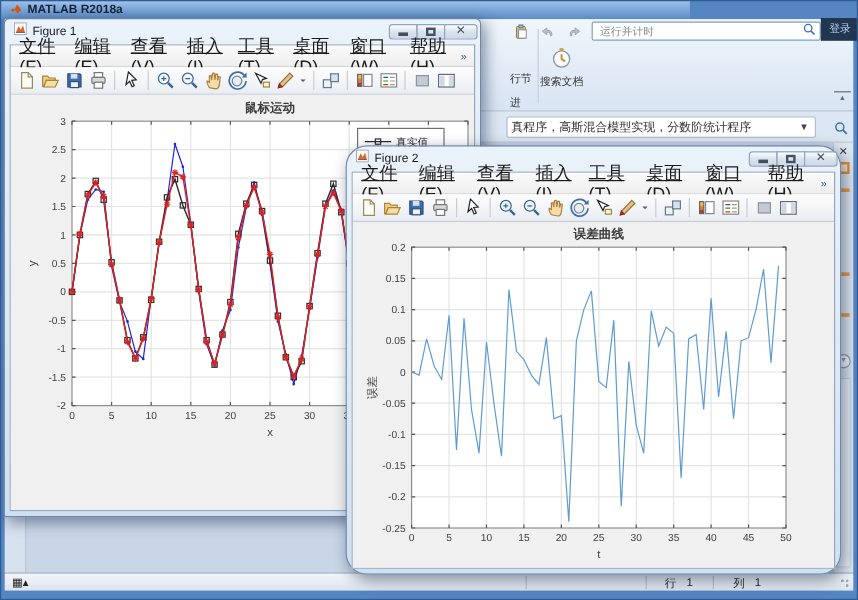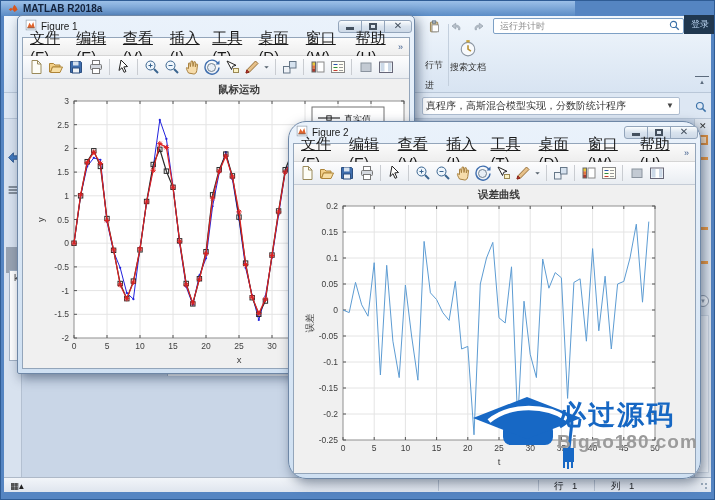--- a/index.html
+++ b/index.html
@@ -224,21 +224,21 @@
       <div class="vdiv" style="left:534px;"></div>
       <span class="seg" style="left:550px;">行</span>
       <span class="seg" style="left:568px;">1</span>
       <div class="vdiv" style="left:590px;"></div>
       <span class="seg" style="left:607px;">列</span>
       <span class="seg" style="left:625px;">1</span>
       <div class="grip"></div>
     </div>
   </div>
 
-  <div class="figwin" style="left:16px;top:14px;width:398px;height:359px;z-index:10;">
+  <div class="figwin" style="left:2px;top:14px;width:398px;height:416px;z-index:10;">
     <div class="tbar">
       <span class="figicon-slot"><svg width="12" height="12" viewBox="0 0 16 16">
             <rect x="1.5" y="1.5" width="13" height="13" fill="#fff" stroke="#9aa6b5"></rect>
             <path d="M3 12L6 5l2.5 4L11 4l2 8z" fill="#e0652f"></path>
             <path d="M3 12h10" stroke="#555"></path>
           </svg></span>
       <span class="ft">Figure 1</span>
       <div class="winbtns">
         <div class="winbtn">
             <div class="mingl"></div>
@@ -1020,27 +1020,14 @@
             <text class="ctick" x="44" y="24" text-anchor="end">0.2</text>
             <polyline points="49.0,125.0 55.2,127.6 61.5,97.4 67.7,119.8 74.0,131.2 80.2,77.7 86.4,190.0 92.7,80.3 98.9,156.2 105.2,192.6 111.4,100.0 117.6,151.0 123.9,195.2 130.1,56.4 136.4,107.8 142.6,114.6 148.8,127.6 155.1,135.4 161.3,96.4 167.6,164.0 173.8,161.4 180.0,249.8 186.3,99.0 192.5,73.0 198.8,57.4 205.0,132.8 211.2,138.0 217.5,81.8 223.7,236.8 230.0,116.2 236.2,169.2 242.4,192.6 248.7,74.0 254.9,103.2 261.2,87.6 267.4,92.8 273.6,213.4 279.9,97.4 286.1,93.8 292.4,156.2 298.6,63.6 304.8,145.8 311.1,91.2 317.3,164.0 323.6,99.0 329.8,96.4 336.0,73.0 342.3,39.2 348.5,117.2 354.8,36.6" fill="none" stroke="#5d9cd3" stroke-width="1"></polyline>
             <text class="ct" x="205" y="13" text-anchor="middle">误差曲线</text>
             <text class="cl" x="205" y="280" text-anchor="middle">t</text>
             <text class="cl" transform="translate(19,138) rotate(-90)" text-anchor="middle">误差</text>
           </svg>
       </div>
     </div>
   </div>
 
-  <div class="watermark">
-    <svg width="115" height="78" viewBox="0 0 115 78">
-      <rect x="32" y="28" width="50" height="22" rx="8" fill="#1768c5"></rect>
-      <polygon points="56,2 110,23 56,44 2,23" fill="#1768c5"></polygon>
-      <path d="M18 26 C40 8 76 10 96 24" stroke="#ffffff" stroke-width="4.5" fill="none"></path>
-      <path d="M96 24l6 3" stroke="#1768c5" stroke-width="3"></path>
-      <path d="M101 27l-3 26" stroke="#1768c5" stroke-width="3" fill="none"></path>
-      <rect x="92" y="53" width="11" height="14" fill="#1768c5"></rect>
-      <path d="M93 67v6 M97 67v7 M101 67v6" stroke="#1768c5" stroke-width="2"></path>
-    </svg>
-    <span class="brand">必过源码</span>
-    <span class="site">Bigao180.com</span>
-  </div>
 
 </div>
 
 </body></html>

